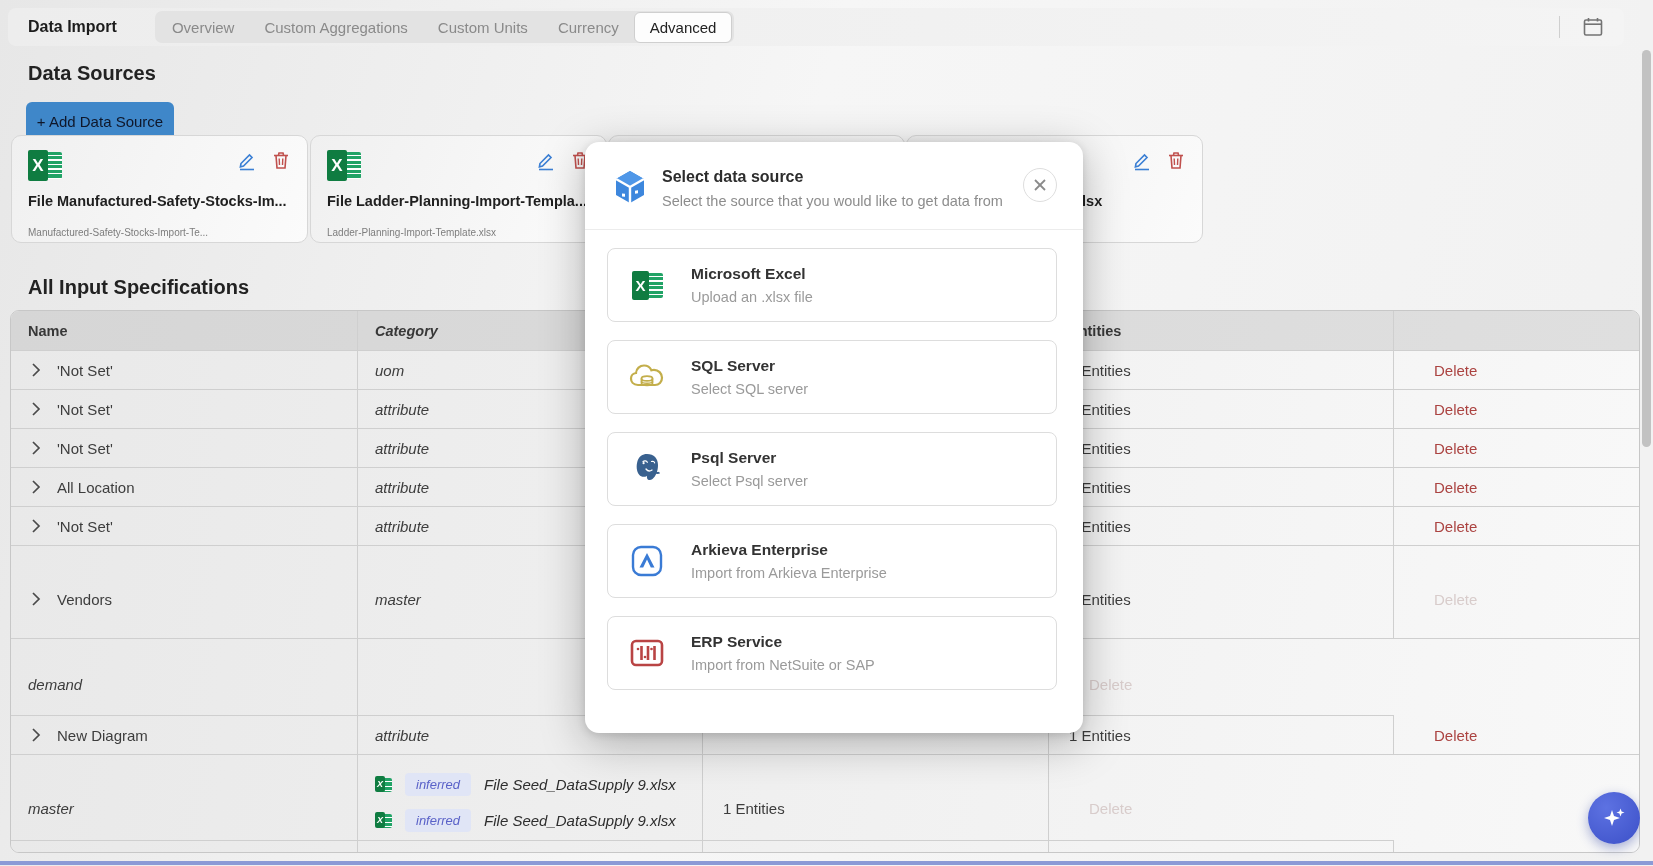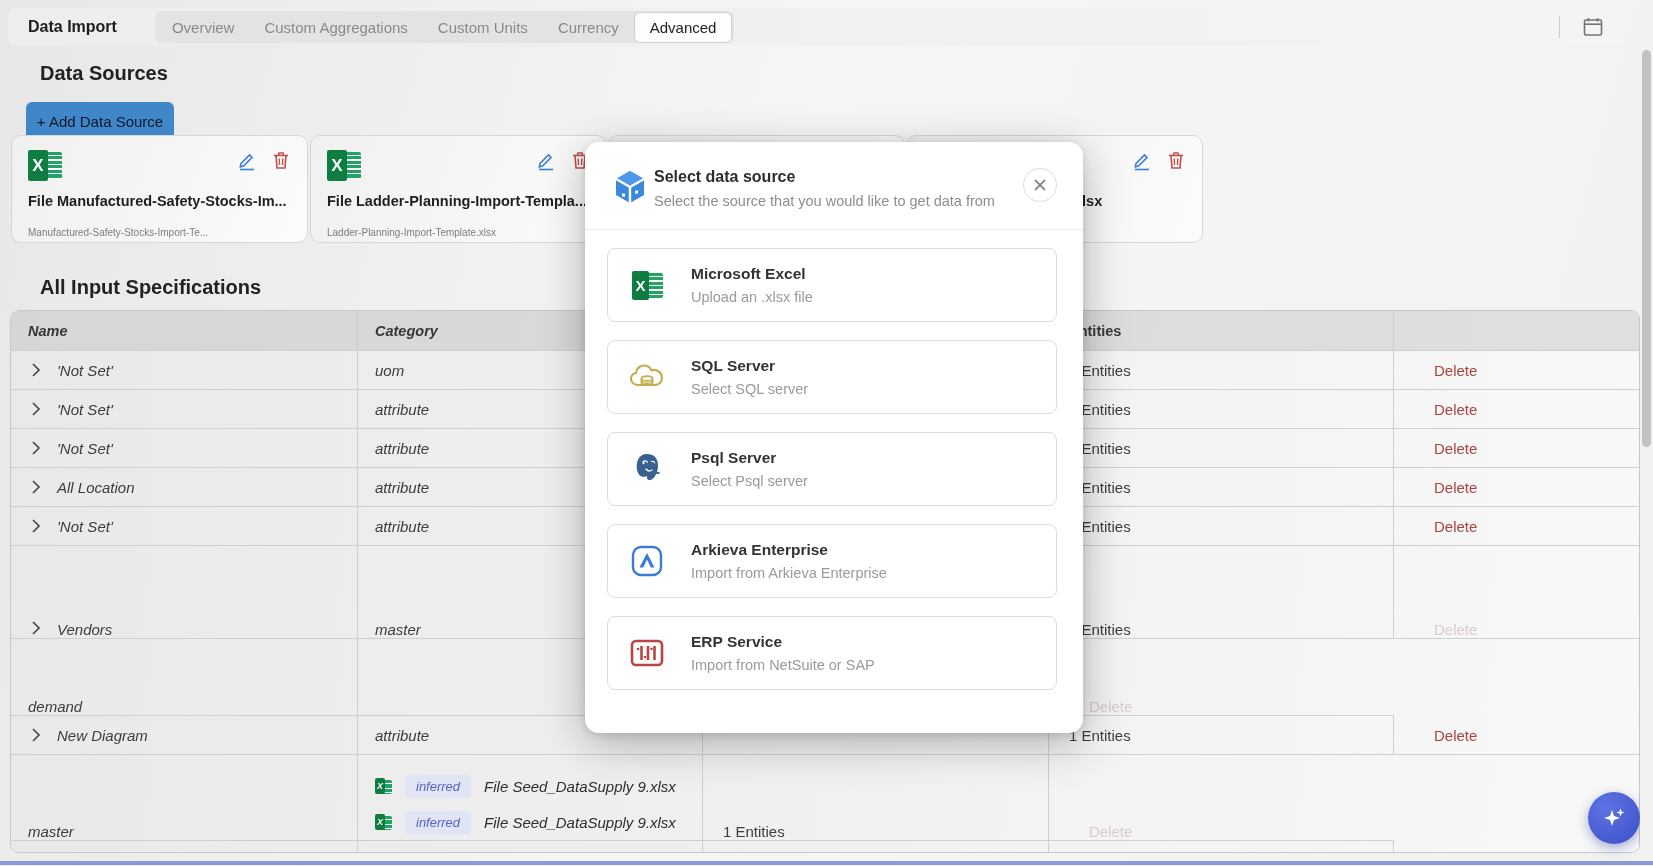--- a/index.html
+++ b/index.html
@@ -14,21 +14,21 @@
           display:flex;align-items:center;}
   .app-title{font-size:16px;font-weight:bold;color:#1c1c1c;margin-left:20px;}
   .tabs{margin-left:38px;background:#e3e3e3;border-radius:7px;height:32px;display:flex;align-items:center;padding:0 2px;}
   .tab{font-size:15px;color:#8a8a8a;padding:6px 15px;border-radius:6px;cursor:pointer;white-space:nowrap;}
   .tab.active{background:#fdfdfd;border:1px solid #cfcfcf;color:#222;}
   .topbar-right{margin-left:auto;display:flex;align-items:center;margin-right:18px;}
   .vdiv{width:1px;height:22px;background:#cfcfcf;margin-right:20px;}
   .iconbtn{width:26px;height:26px;display:flex;align-items:center;justify-content:center;cursor:pointer;}
 
   
-  .h2{position:absolute;left:40px;font-size:20px;font-weight:bold;color:#222;}
+  .h2{position:absolute;left:28px;font-size:20px;font-weight:bold;color:#222;}
   .add-btn{position:absolute;left:26px;top:102px;width:148px;height:39px;background:#3f87c9;border:none;
            border-radius:6px;color:#0f172a;font-size:15px;font-family:inherit;cursor:pointer;}
   .card{position:absolute;top:135px;width:297px;height:108px;border:1px solid #d7d7d7;border-radius:10px;
         background:linear-gradient(110deg,#f0f0f0,#fbfbfb);padding:14px 16px;}
   .card-top{display:flex;align-items:flex-start;}
   .card-actions{margin-left:auto;display:flex;gap:14px;align-items:center;}
   .card-title{font-size:14.5px;font-weight:bold;color:#1f1f1f;margin-top:12px;white-space:nowrap;overflow:hidden;}
   .card-sub{font-size:10px;color:#7d7d7d;margin-top:18px;white-space:nowrap;overflow:hidden;}
   .indent-frag{padding-left:147px;}
 
@@ -50,25 +50,25 @@
   .table{position:absolute;left:10px;top:310px;width:1630px;height:543px;border:1px solid #c7c7c7;
          border-radius:9px 9px 9px 9px;overflow:hidden;background:#f0f0f0;}
   .trow{display:grid;grid-template-columns:347px 345px 346px 345px 1fr;
         background:linear-gradient(100deg,#e9e9e9,#f8f8f8);}
   .trow > div{border-right:1px solid #cfcfcf;border-bottom:1px solid #cfcfcf;display:flex;align-items:center;
               font-size:15px;color:#3d3d3d;overflow:hidden;}
   .trow > div:last-child{border-right:none;}
   .thead{background:linear-gradient(100deg,#d6d6d6,#dfdfdf);}
   .thead > div{font-weight:bold;color:#383838;font-size:14.5px;height:40px;}
   .r38 > div{height:39px;}
-  .tall > div{align-items:flex-end;padding-top:14px !important;}
+  .tall > div{align-items:center;padding-top:14px !important;}
   .tall.v96 > div{height:93px;}
   .tall.v77 > div{height:77px;}
   .tall.v86 > div{height:86px;padding-top:0 !important;}
-  .cell-name{padding-left:17px;gap:15px;font-style:italic;}
+  .cell-name{padding-left:17px;gap:15px;}
   .cell-cat,.cell-src{padding-left:17px;font-style:italic;}
   .cell-ent{padding-left:20px;}
   .cell-act{padding-left:40px;}
   .del{font-size:15px;color:#ab4341;cursor:pointer;}
   .del.off{color:#d8cccb;cursor:default;}
   .chev{flex:0 0 auto;display:flex;}
   .src-list{display:flex;flex-direction:column;justify-content:flex-start;width:100%;padding-top:9px;}
   .src-entry{display:flex;align-items:center;height:36px;gap:13px;padding-left:17px;}
   .badge{background:#e0e5f6;color:#5a62c8;font-size:13px;border-radius:4px;padding:4px 11px;}
   .src-file{font-size:15px;color:#2e2e2e;}
@@ -76,21 +76,21 @@
   .bottom-strip{position:absolute;left:0;top:861px;width:1653px;height:4px;background:#8b9ad6;z-index:40;}
 
   
   .sbar{position:absolute;right:0;top:0;width:13px;height:866px;background:#f2f2f2;z-index:35;}
   .sthumb{position:absolute;right:2px;top:50px;width:9px;height:397px;border-radius:5px;background:#c2c2c2;}
 
   
   .modal{position:absolute;left:585px;top:142px;width:498px;height:591px;background:#fff;border-radius:14px;
          box-shadow:0 10px 45px rgba(0,0,0,.28), 0 2px 8px rgba(0,0,0,.12);z-index:20;}
   .modal-head{display:flex;align-items:flex-start;padding:26px 26px 0 27px;}
-  .modal-titles{margin-left:6px;}
+  .modal-titles{margin-left:14px;}
   .modal-title{font-size:16px;font-weight:bold;color:#2d2d2d;}
   .modal-sub{font-size:14.5px;color:#8d8d8d;margin-top:7px;}
   .modal-close{margin-left:auto;width:34px;height:34px;border-radius:50%;border:1px solid #dedede;
                display:flex;align-items:center;justify-content:center;cursor:pointer;background:#fff;}
   .modal-sep{border:none;border-top:1px solid #ececec;margin:20px 0 0 0;}
   .opts{padding:18px 26px 0 22px;display:flex;flex-direction:column;gap:18px;}
   .opt{height:74px;border:1px solid #ddd;border-radius:8px;background:#fff;display:flex;align-items:center;
        padding-left:20px;gap:25px;cursor:pointer;}
   .opt-name{font-size:15.5px;font-weight:bold;color:#333;}
   .opt-desc{font-size:14.5px;color:#9a9a9a;margin-top:6px;}

